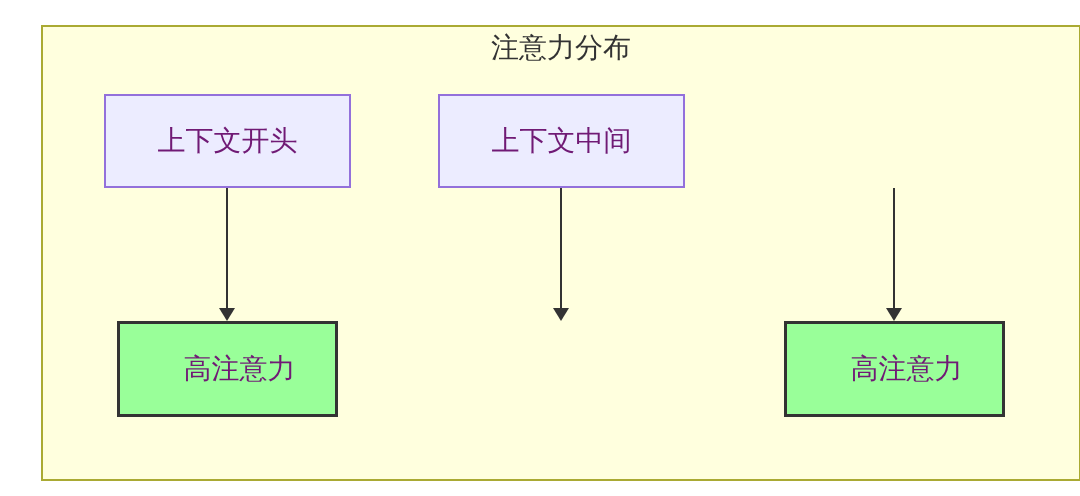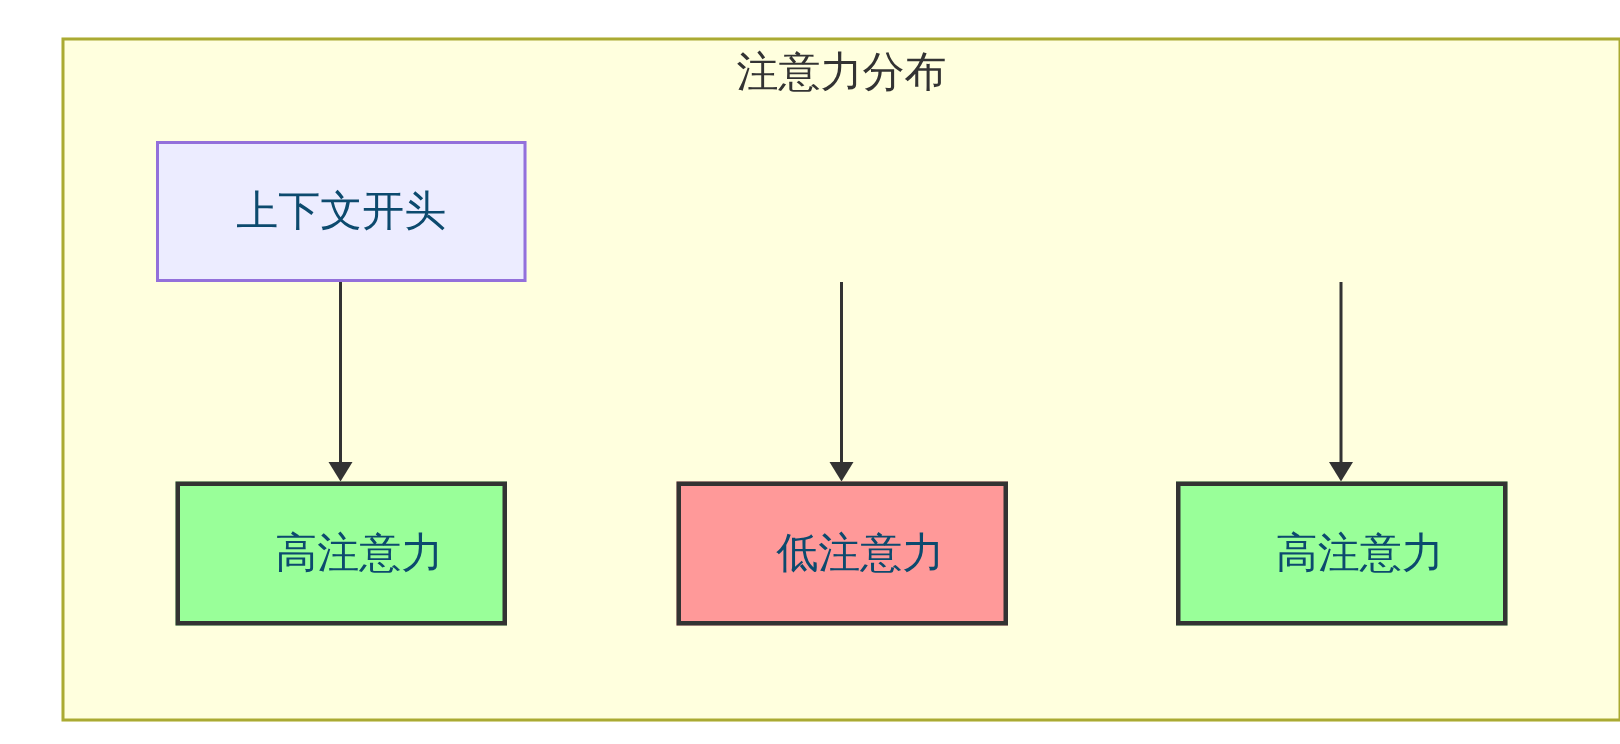--- a/index.html
+++ b/index.html
@@ -41,21 +41,22 @@
   }
   .node {
     position: absolute;
     box-sizing: border-box;
     display: flex;
     align-items: center;
     justify-content: center;
     font-size: 28px;
     line-height: 1;
     text-align: center;
-    color: #0c4a6e;
+    color: #701a75;
+    font-family: Liberation Serif, serif;
   }
   .src {
     top: 67px;              
     height: 94px;
     background: #ececff;
     border: 2px solid #9370db;
   }
   .dst {
     top: 294px;             
     height: 96px;
@@ -107,25 +108,25 @@
 
     <div class="cluster-title">注意力分布</div>
 
     <div class="node src col1">上下文开头</div>
     <div class="edge col1">
       <div class="edge-line"></div>
       <div class="edge-head"></div>
     </div>
     <div class="node dst high col1">高注意力</div>
 
+    <div class="node src col2">上下文中间</div>
     <div class="edge col2">
       <div class="edge-line"></div>
       <div class="edge-head"></div>
     </div>
-    <div class="node dst low col2">低注意力</div>
 
     <div class="edge col3">
       <div class="edge-line"></div>
       <div class="edge-head"></div>
     </div>
     <div class="node dst high col3">高注意力</div>
 
   </div>
 </div>
 

